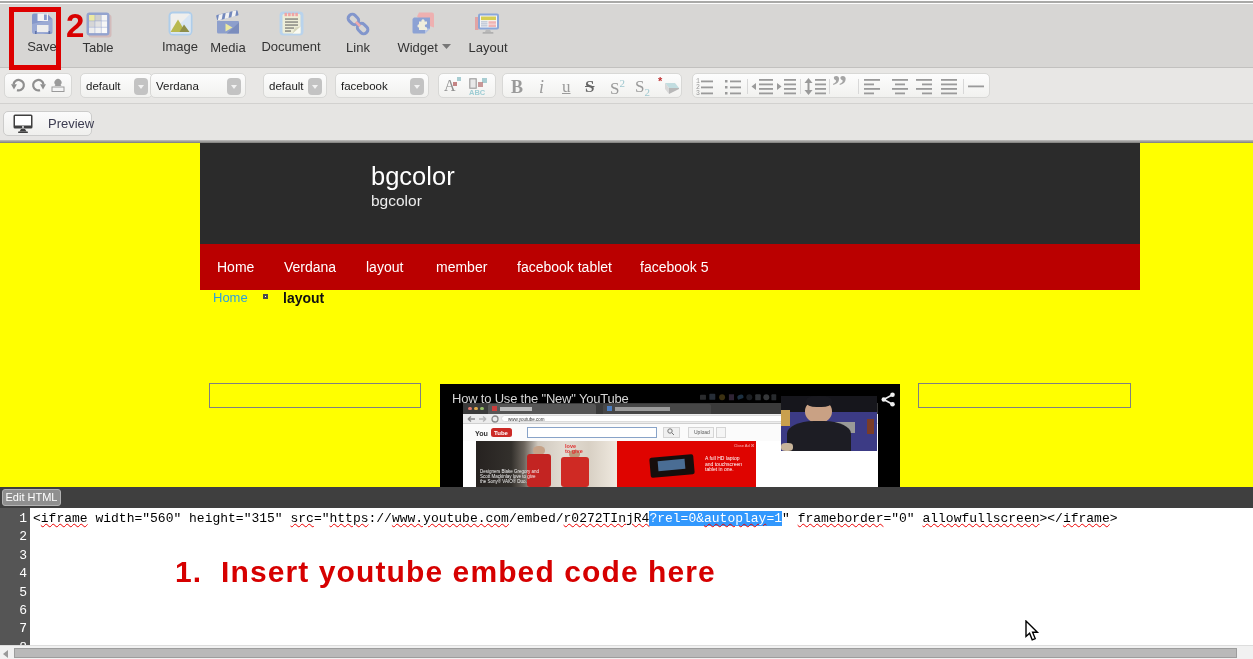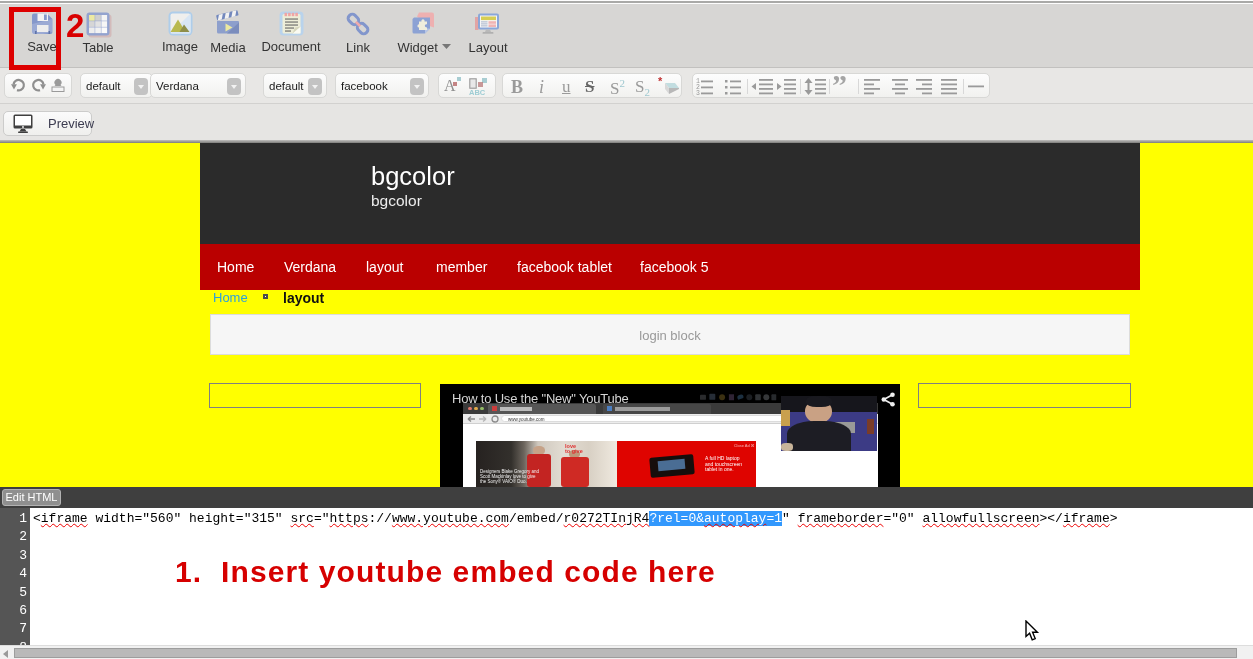--- a/index.html
+++ b/index.html
@@ -329,23 +329,20 @@
     <span style="left:166px">layout</span>
     <span style="left:236px">member</span>
     <span style="left:317px">facebook tablet</span>
     <span style="left:440px">facebook 5</span>
   </div>
   <div class="abs" id="crumb">
     <span class="home">Home</span>
       <span class="sq"></span>
       <span class="cur">layout</span>
   </div>
-  <div class="abs" id="login">
-      <span>login block</span>
-    </div>
   <div class="abs" id="lbox"></div>
   <div class="abs" id="rbox"></div>
   <div class="abs" id="video">
 
     <svg width="90" height="10" style="position:absolute;left:260px;top:9px;opacity:0.3;transform:scale(0.85);transform-origin:0 0" viewBox="0 0 90 10">
       <rect x="0" y="2" width="7" height="6" rx="1" fill="#8a8f96"></rect>
       <rect x="11" y="1" width="7" height="7" rx="1" fill="#7d96b5"></rect>
       <circle cx="26" cy="5" r="3.5" fill="#c8a23c"></circle>
       <rect x="34" y="1.5" width="6" height="7" fill="#9b78b0"></rect>
       <path d="M45,8 q-3,-5 2,-6 q5,-1 4,4 z" fill="#5f9fd6"></path>
@@ -367,20 +364,34 @@
         <span style="position:absolute;left:152px;top:3.5px;width:55px;height:4px;background:#9c9c9c"></span>
       </div>
       <div id="chrome2">
         <svg width="60" height="10" viewBox="0 0 60 10" style="position:absolute;left:2px;top:0">
           <path d="M3,5 h7 M3,5 l3,-2.5 M3,5 l3,2.5" stroke="#8a8a8a" stroke-width="1.4" fill="none"></path>
           <path d="M14,5 h7 M21,5 l-3,-2.5 M21,5 l-3,2.5" stroke="#b5b5b5" stroke-width="1.4" fill="none"></path>
           <circle cx="30" cy="5" r="3" fill="none" stroke="#8a8a8a" stroke-width="1.3"></circle>
         </svg>
         <span style="position:absolute;left:38px;top:1px;right:3px;bottom:1.5px;background:#fff;border:1px solid #dcdcdc;border-radius:4px"></span>
         <span style="position:absolute;left:45px;top:2.5px;font-size:9px;color:#333;transform:scale(0.5);transform-origin:0 0;white-space:nowrap">www.youtube.com</span>
+      </div>
+      <div id="ytrow">
+        <span style="position:absolute;left:12px;top:5px;font-size:13px;font-weight:bold;color:#333;transform:scale(0.55);transform-origin:0 0">You</span>
+        <span style="position:absolute;left:28px;top:3.5px;width:21px;height:9.5px;background:#cc2a26;border-radius:2.5px"></span>
+          <span style="position:absolute;left:31px;top:5px;font-size:12px;color:#fff;font-weight:bold;transform:scale(0.5);transform-origin:0 0">Tube</span>
+        <span style="position:absolute;left:64px;top:2.5px;width:130px;height:11px;background:#fff;border:1px solid #88a3c8"></span>
+        <span style="position:absolute;left:200px;top:2.5px;width:17px;height:11px;background:#f0f0f0;border:1px solid #d5d5d5"></span>
+        <svg width="8" height="8" style="position:absolute;left:204px;top:4px" viewBox="0 0 8 8">
+            <circle cx="3" cy="3" r="2.2" fill="none" stroke="#777" stroke-width="1"></circle>
+            <path d="M4.8,4.8 L7,7" stroke="#777" stroke-width="1"></path>
+          </svg>
+        <span style="position:absolute;left:225px;top:2.5px;width:26px;height:11px;background:#f5f5f5;border:1px solid #d5d5d5"></span>
+          <span style="position:absolute;left:231px;top:5px;font-size:10px;color:#555;transform:scale(0.5);transform-origin:0 0;white-space:nowrap">Upload</span>
+        <span style="position:absolute;left:253px;top:2.5px;width:10px;height:11px;background:#f5f5f5;border:1px solid #d5d5d5"></span>
       </div>
       <div id="vimgL">
         <span style="position:absolute;left:0;top:0;width:100%;height:100%;background:linear-gradient(90deg,#262220 0%,#33302c 25%,#6b645c 34%,#cfc8be 44%,#e2dcd2 62%,#d8d0c4 80%,#efe9df 100%)"></span>
         <span style="position:absolute;left:57px;top:5px;width:12px;height:9px;border-radius:45%;background:#c6a288"></span>
         <span style="position:absolute;left:51px;top:13px;width:24px;height:33px;background:#c32422;border-radius:3px"></span>
         <span style="position:absolute;left:93px;top:9px;width:11px;height:8px;border-radius:45%;background:#bd9778"></span>
         <span style="position:absolute;left:85px;top:16px;width:28px;height:30px;background:#cf2a24;border-radius:3px"></span>
         <span style="position:absolute;left:89px;top:2px;font-size:11px;font-weight:bold;color:#e03030;line-height:11px;transform:scale(0.5);transform-origin:0 0;white-space:nowrap">love<br>to give</span>
         <span style="position:absolute;left:4px;top:28px;font-size:9px;color:#f2f2f2;line-height:10px;transform:scale(0.5);transform-origin:0 0;white-space:nowrap">Designers Blake Gregory and<br>Scott Mackinlay love to give<br>the Sony® VAIO® Duo.</span>
       </div>

